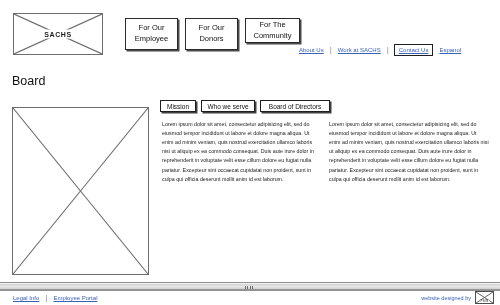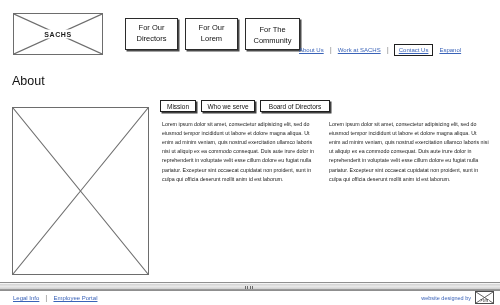--- a/index.html
+++ b/index.html
@@ -56,21 +56,21 @@
     align-items: center;
     justify-content: center;
     text-align: center;
     font-size: 7.5px;
     line-height: 1.45;
     color: #111;
     padding: 2px 3px;
   }
   #nav-patients  { left: 125px; top: 18px; width: 53px; height: 32px; }
   #nav-donors    { left: 185px; top: 18px; width: 53px; height: 32px; }
-  #nav-community { left: 245px; top: 18px; width: 55px; height: 32px; align-items: flex-end; }
+  #nav-community { left: 245px; top: 18px; width: 55px; height: 25px; }
 
   
   #donate-btn {
     position: absolute;
     left: 393px; top: 6px; width: 100px; height: 21px;
     box-sizing: border-box;
     border: 1.3px solid #1c1c1c;
     background: #fff;
     box-shadow: 2px 2px 0 0 #3d3d3d;
     display: flex;
@@ -223,42 +223,42 @@
 
   <div class="ph" id="logo-box">
     <svg viewBox="0 0 90 42" preserveAspectRatio="none">
       <line x1="0" y1="0" x2="90" y2="42" stroke="#6d6d6d" stroke-width="1.2"></line>
       <line x1="90" y1="0" x2="0" y2="42" stroke="#6d6d6d" stroke-width="1.2"></line>
     </svg>
     <span id="logo-label">SACHS</span>
   </div>
 
   <div class="navbtn" id="nav-patients">
-    <span>For Our Directors</span>
+    <span>For Our Employee</span>
   </div>
   <div class="navbtn" id="nav-donors">
-    <span>For Our Lorem</span>
+    <span>For Our Donors</span>
   </div>
   <div class="navbtn" id="nav-community">
     <span>For The Community</span>
   </div>
 
 
   <div id="util-links">
     <a class="ulink" href="#">About Us</a>
     <span class="usep">|</span>
     <a class="ulink" href="#">Work at SACHS</a>
     <span class="usep">|</span>
     <span id="util-contact-wrap">
       <a class="ulink" href="#">Contact Us</a>
     </span>
     <a class="ulink" href="#">Espanol</a>
   </div>
 
-  <div id="page-title">About</div>
+  <div id="page-title">Board</div>
 
   <div class="ph" id="hero-box">
     <svg viewBox="0 0 137 168" preserveAspectRatio="none">
       <line x1="0" y1="0" x2="137" y2="168" stroke="#6d6d6d" stroke-width="1.1"></line>
       <line x1="137" y1="0" x2="0" y2="168" stroke="#6d6d6d" stroke-width="1.1"></line>
     </svg>
   </div>
 
   <div class="tabbtn" id="tab-mission">
     <span>Mission</span>

